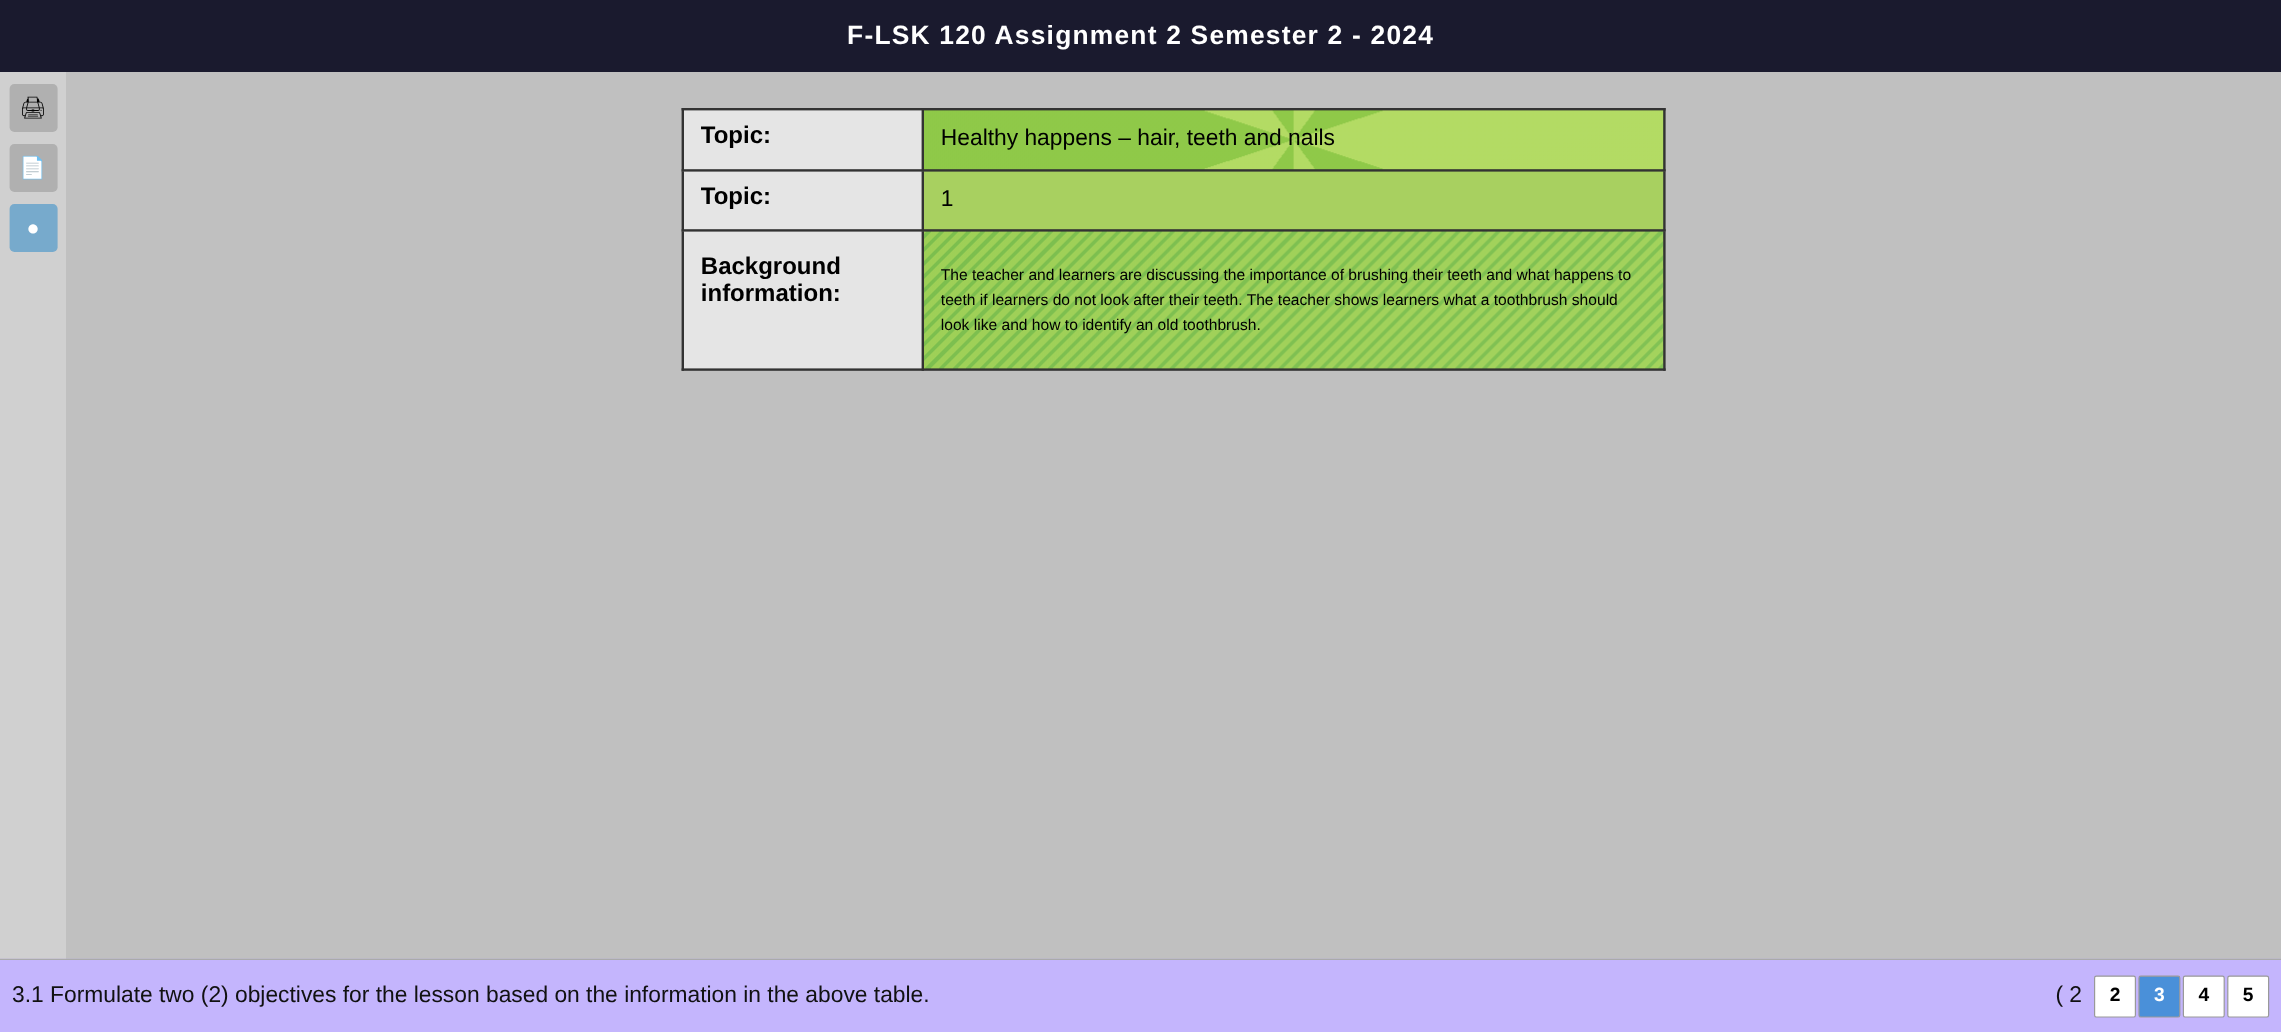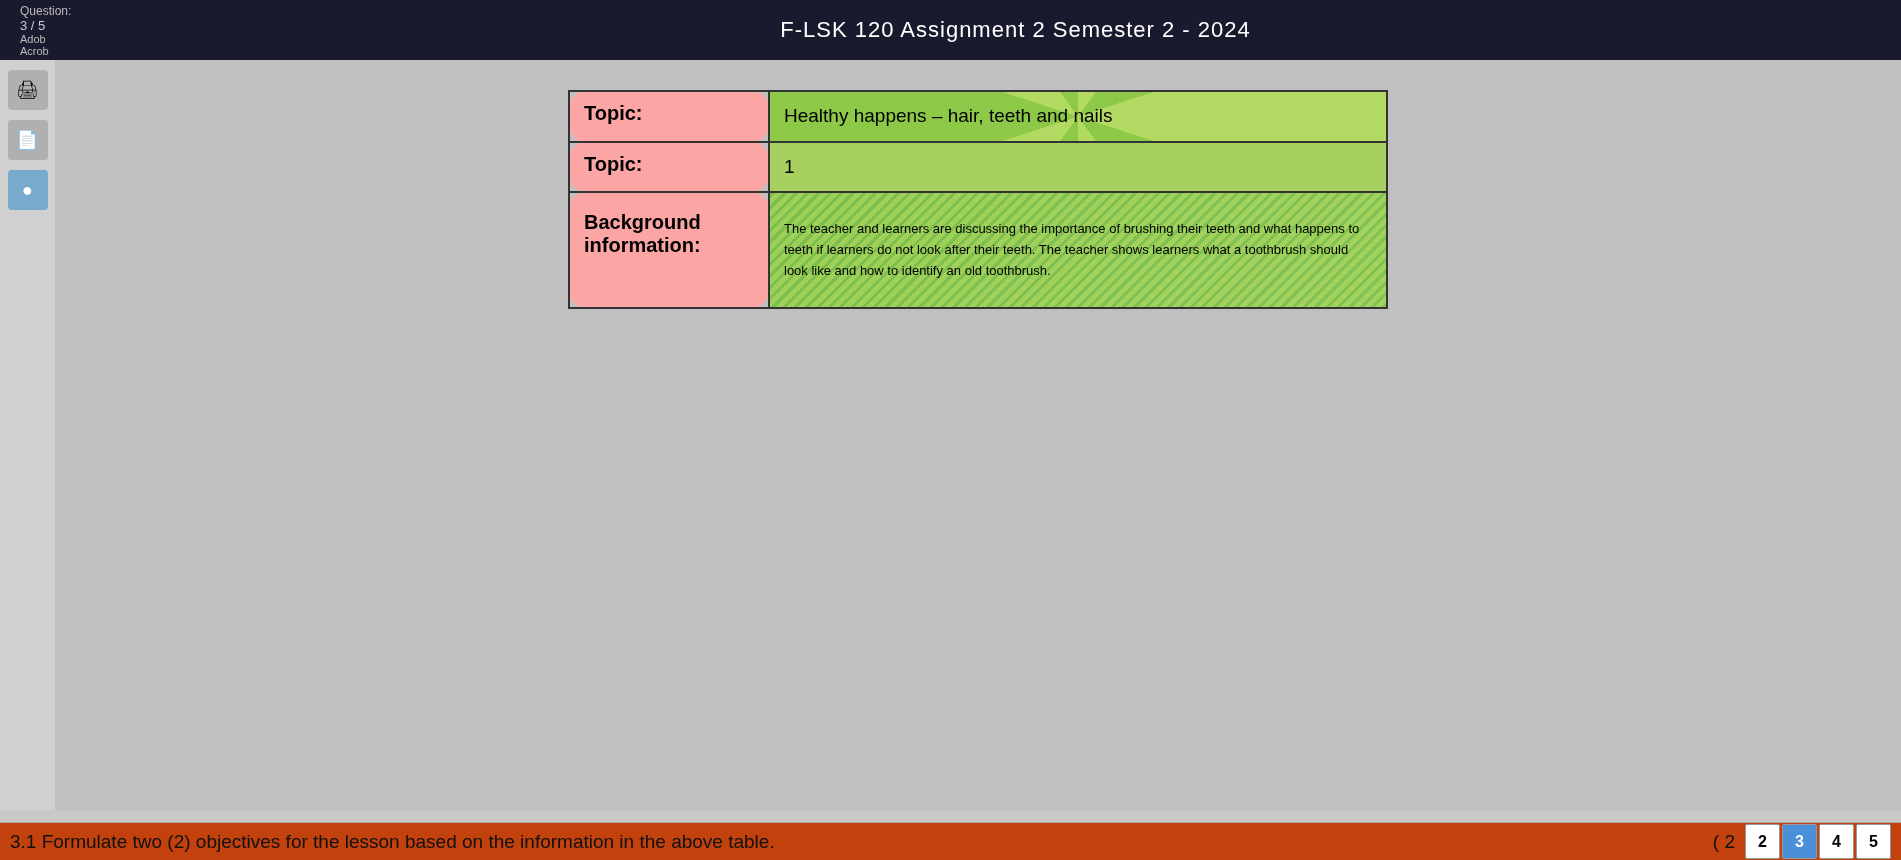--- a/index.html
+++ b/index.html
@@ -28,21 +28,21 @@
       display: flex;
       align-items: center;
       padding: 0 20px;
     }
 
     .top-bar-title {
       flex: 1;
       text-align: center;
       color: white;
       font-size: 22px;
-      font-weight: normal;
+      font-weight: bold;
       letter-spacing: 1px;
     }
 
     
     .sidebar {
       position: absolute;
       top: 60px;
       left: 0;
       width: 55px;
       height: calc(100% - 60px - 50px);
@@ -92,26 +92,25 @@
       border: 2px solid #333;
     }
 
     table td {
       border: 2px solid #333;
       vertical-align: top;
       font-size: 19px;
     }
 
     .label-cell {
-      background-color: #fca5a5;
+      background-color: #e5e5e5;
       font-weight: bold;
       padding: 10px 14px;
       width: 200px;
       font-size: 20px;
-      border-radius: 17px;
     }
 
     .value-cell {
       background-color: #a8d060;
       padding: 10px 14px;
       font-size: 19px;
       line-height: 1.5;
     }
 
     
@@ -140,22 +139,22 @@
       font-size: 19px;
       line-height: 1.5;
     }
 
     
     .bottom-bar {
       position: absolute;
       bottom: 0;
       left: 0;
       width: 100%;
-      height: 38px;
-      background-color: #c2410c;
+      height: 61px;
+      background-color: #c4b5fd;
       display: flex;
       align-items: center;
       padding: 0 10px;
       border-top: 1px solid #aaa;
     }
 
     .bottom-question {
       font-size: 19px;
       color: #111;
       flex: 1;
@@ -188,26 +187,20 @@
 
     .page-tab.active {
       background-color: #4a90d9;
       color: white;
     }
   </style>
 </head>
 <body>
 
 <div class="top-bar">
-  <div style="position:relative; width:130px; display:flex; flex-direction:column; color:#ccc; font-size:12px;">
-    <span style="color:#bbb; font-size:12px;">Question:</span>
-    <span style="color:#ccc; font-size:13px;">3 / 5</span>
-    <span style="color:#bbb; font-size:11px;">Adob</span>
-    <span style="color:#bbb; font-size:11px;">Acrob</span>
-  </div>
   <div class="top-bar-title">F-LSK 120 Assignment 2 Semester 2 - 2024</div>
 </div>
 
 <div class="sidebar">
   <div class="sidebar-item">🖨</div>
   <div class="sidebar-item">📄</div>
   <div class="sidebar-item" style="background:#7ac; color:white;">●</div>
 </div>
 
 <div class="main-content">

